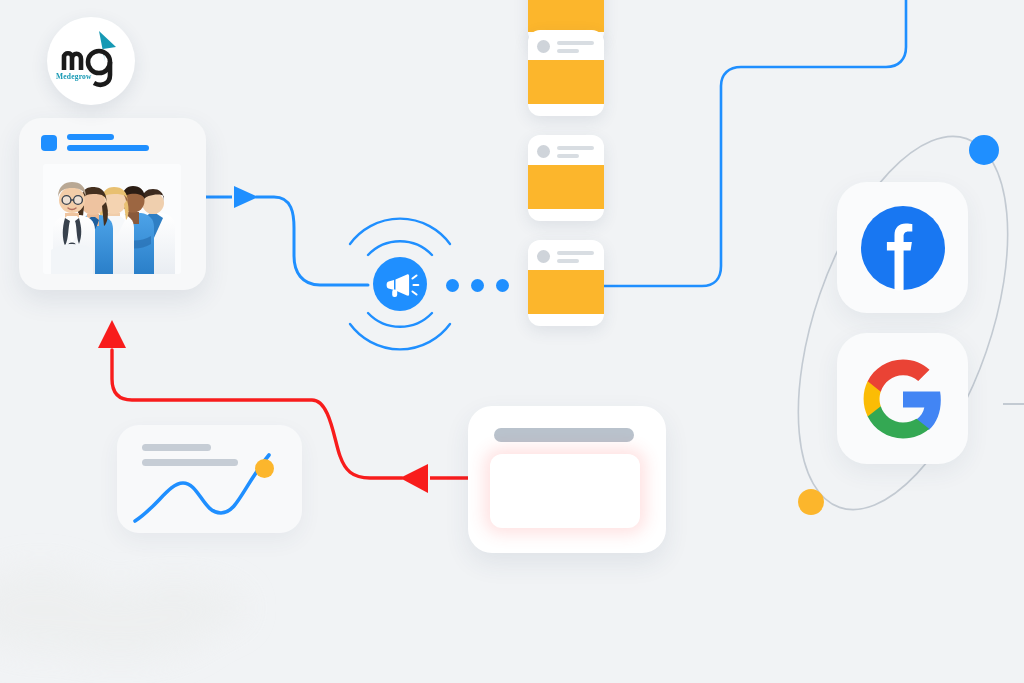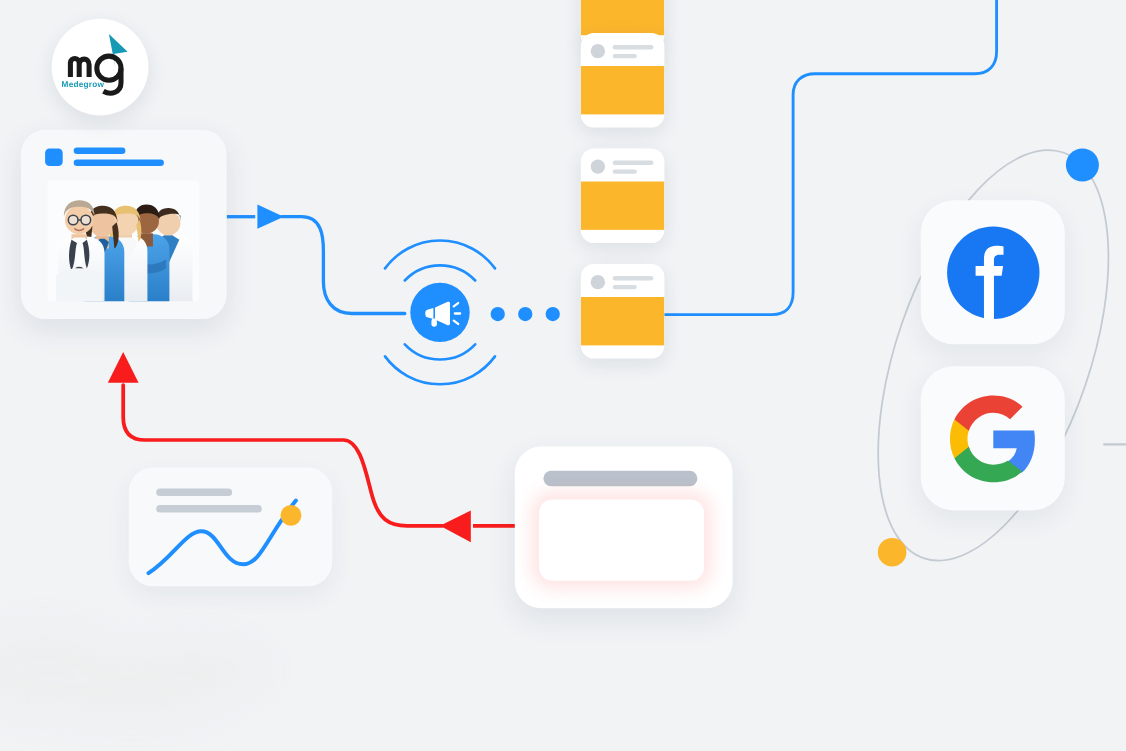--- a/index.html
+++ b/index.html
@@ -17,21 +17,21 @@
   .logo-badge{
     position:absolute;left:47px;top:17px;width:88px;height:88px;
     background:#ffffff;border-radius:50%;
     box-shadow:0 6px 18px rgba(40,60,90,.10);
     z-index:40;
   }
   .logo-inner{position:absolute;inset:0;}
   .logo-word{
     position:absolute;left:9px;top:55px;
     font-size:7.5px;font-weight:bold;color:#1699b4;letter-spacing:.2px;
-    font-family:Liberation Sans, sans-serif;
+    font-family:Liberation Serif, serif;
   }
 
   
   .doc-card{
     position:absolute;left:19px;top:118px;width:187px;height:172px;
     background:#f7f8f9;border-radius:22px;
     box-shadow:0 10px 26px rgba(45,65,95,.10);
     z-index:30;overflow:hidden;
   }
   .doc-head{position:absolute;left:22px;top:16px;display:flex;align-items:center;gap:10px;}

